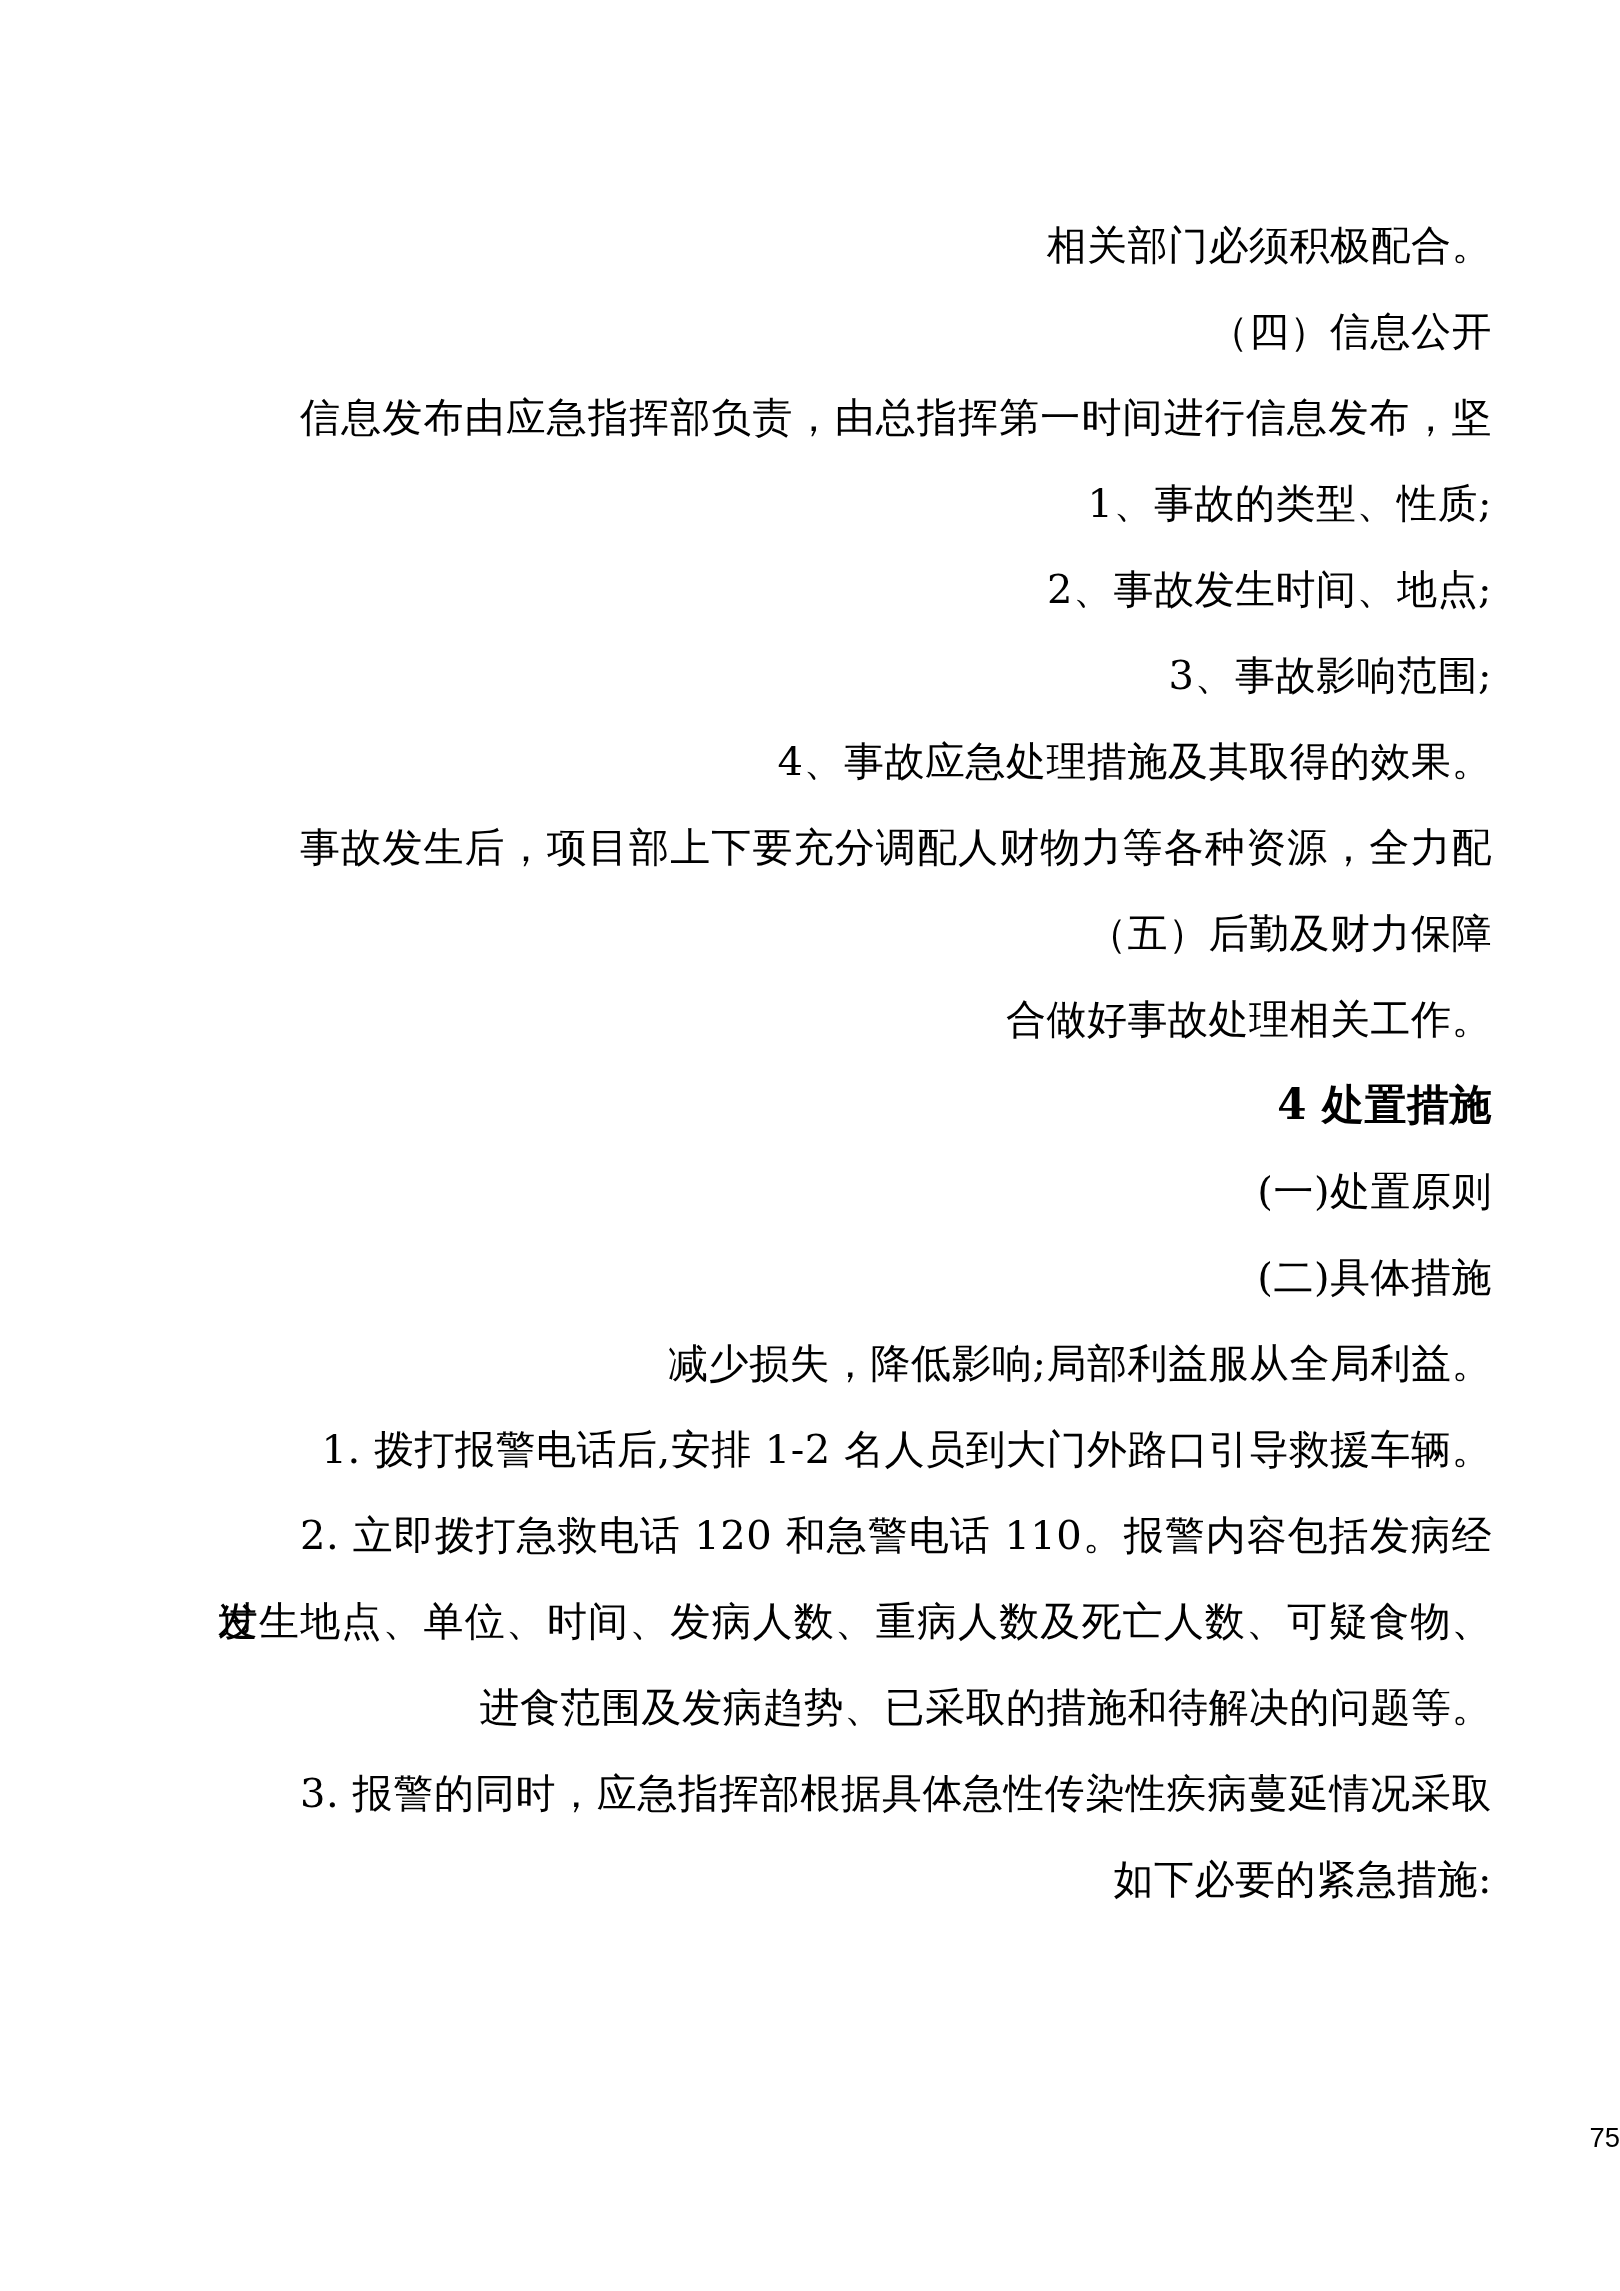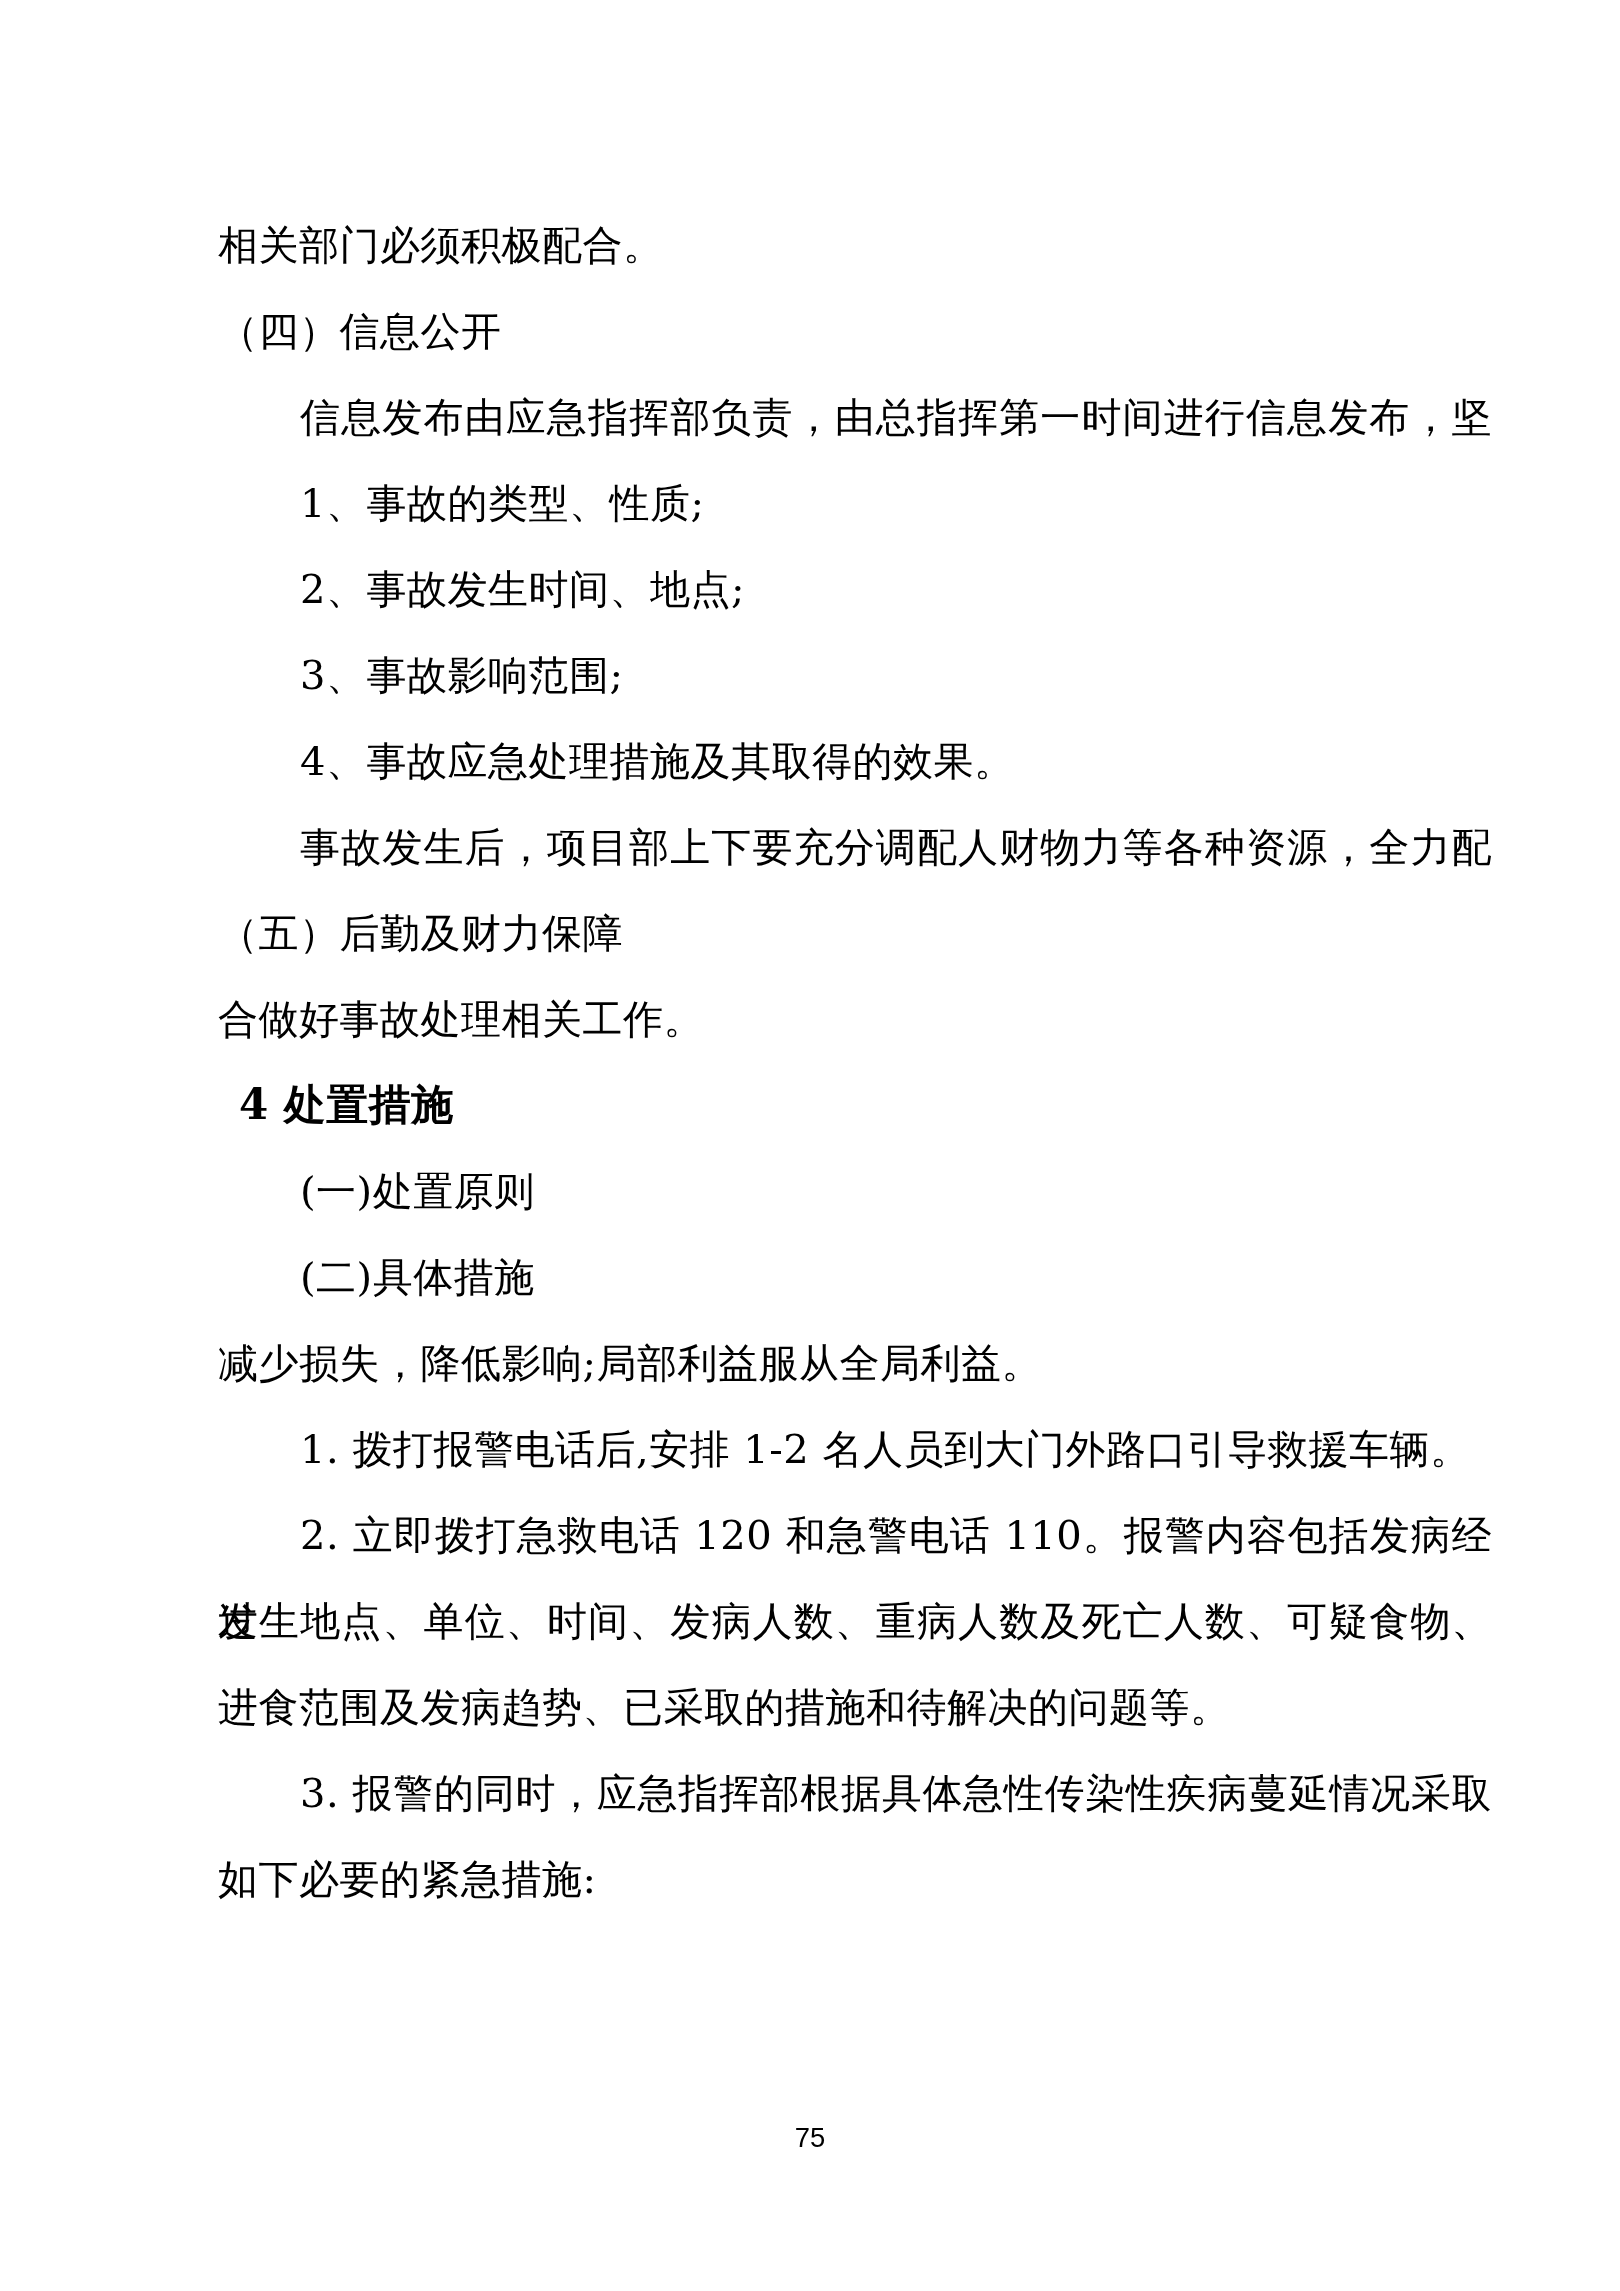--- a/index.html
+++ b/index.html
@@ -18,39 +18,39 @@
     position:absolute;
     left:218px;top:202px;
     width:1274px;
     font-size:40px;
     font-family:"DejaVu Serif", serif;
     color:#000;
   }
   .line{
     height:86px;
     line-height:86px;
-    text-align:left;
+    text-align:right;
     letter-spacing:0.5px;
   }
   .line.indent{ text-indent:82px; }
   .line.fill{
     text-align:justify;
     text-align-last:justify;
     -moz-text-align-last:justify;
     text-justify:inter-character;
   }
   .line.bold{
     font-weight:bold;
     font-size:42px;
     margin-left:21px;
   }
   .pagenum{
     position:absolute;
     left:0;top:2121px;width:1620px;
-    text-align:center;
+    text-align:right;
     font-family:"Liberation Sans", sans-serif;
     font-size:27.4px;
     line-height:33px;
     color:#000;
   }
 </style>
 </head>
 <body>
 
 <div class="page">

